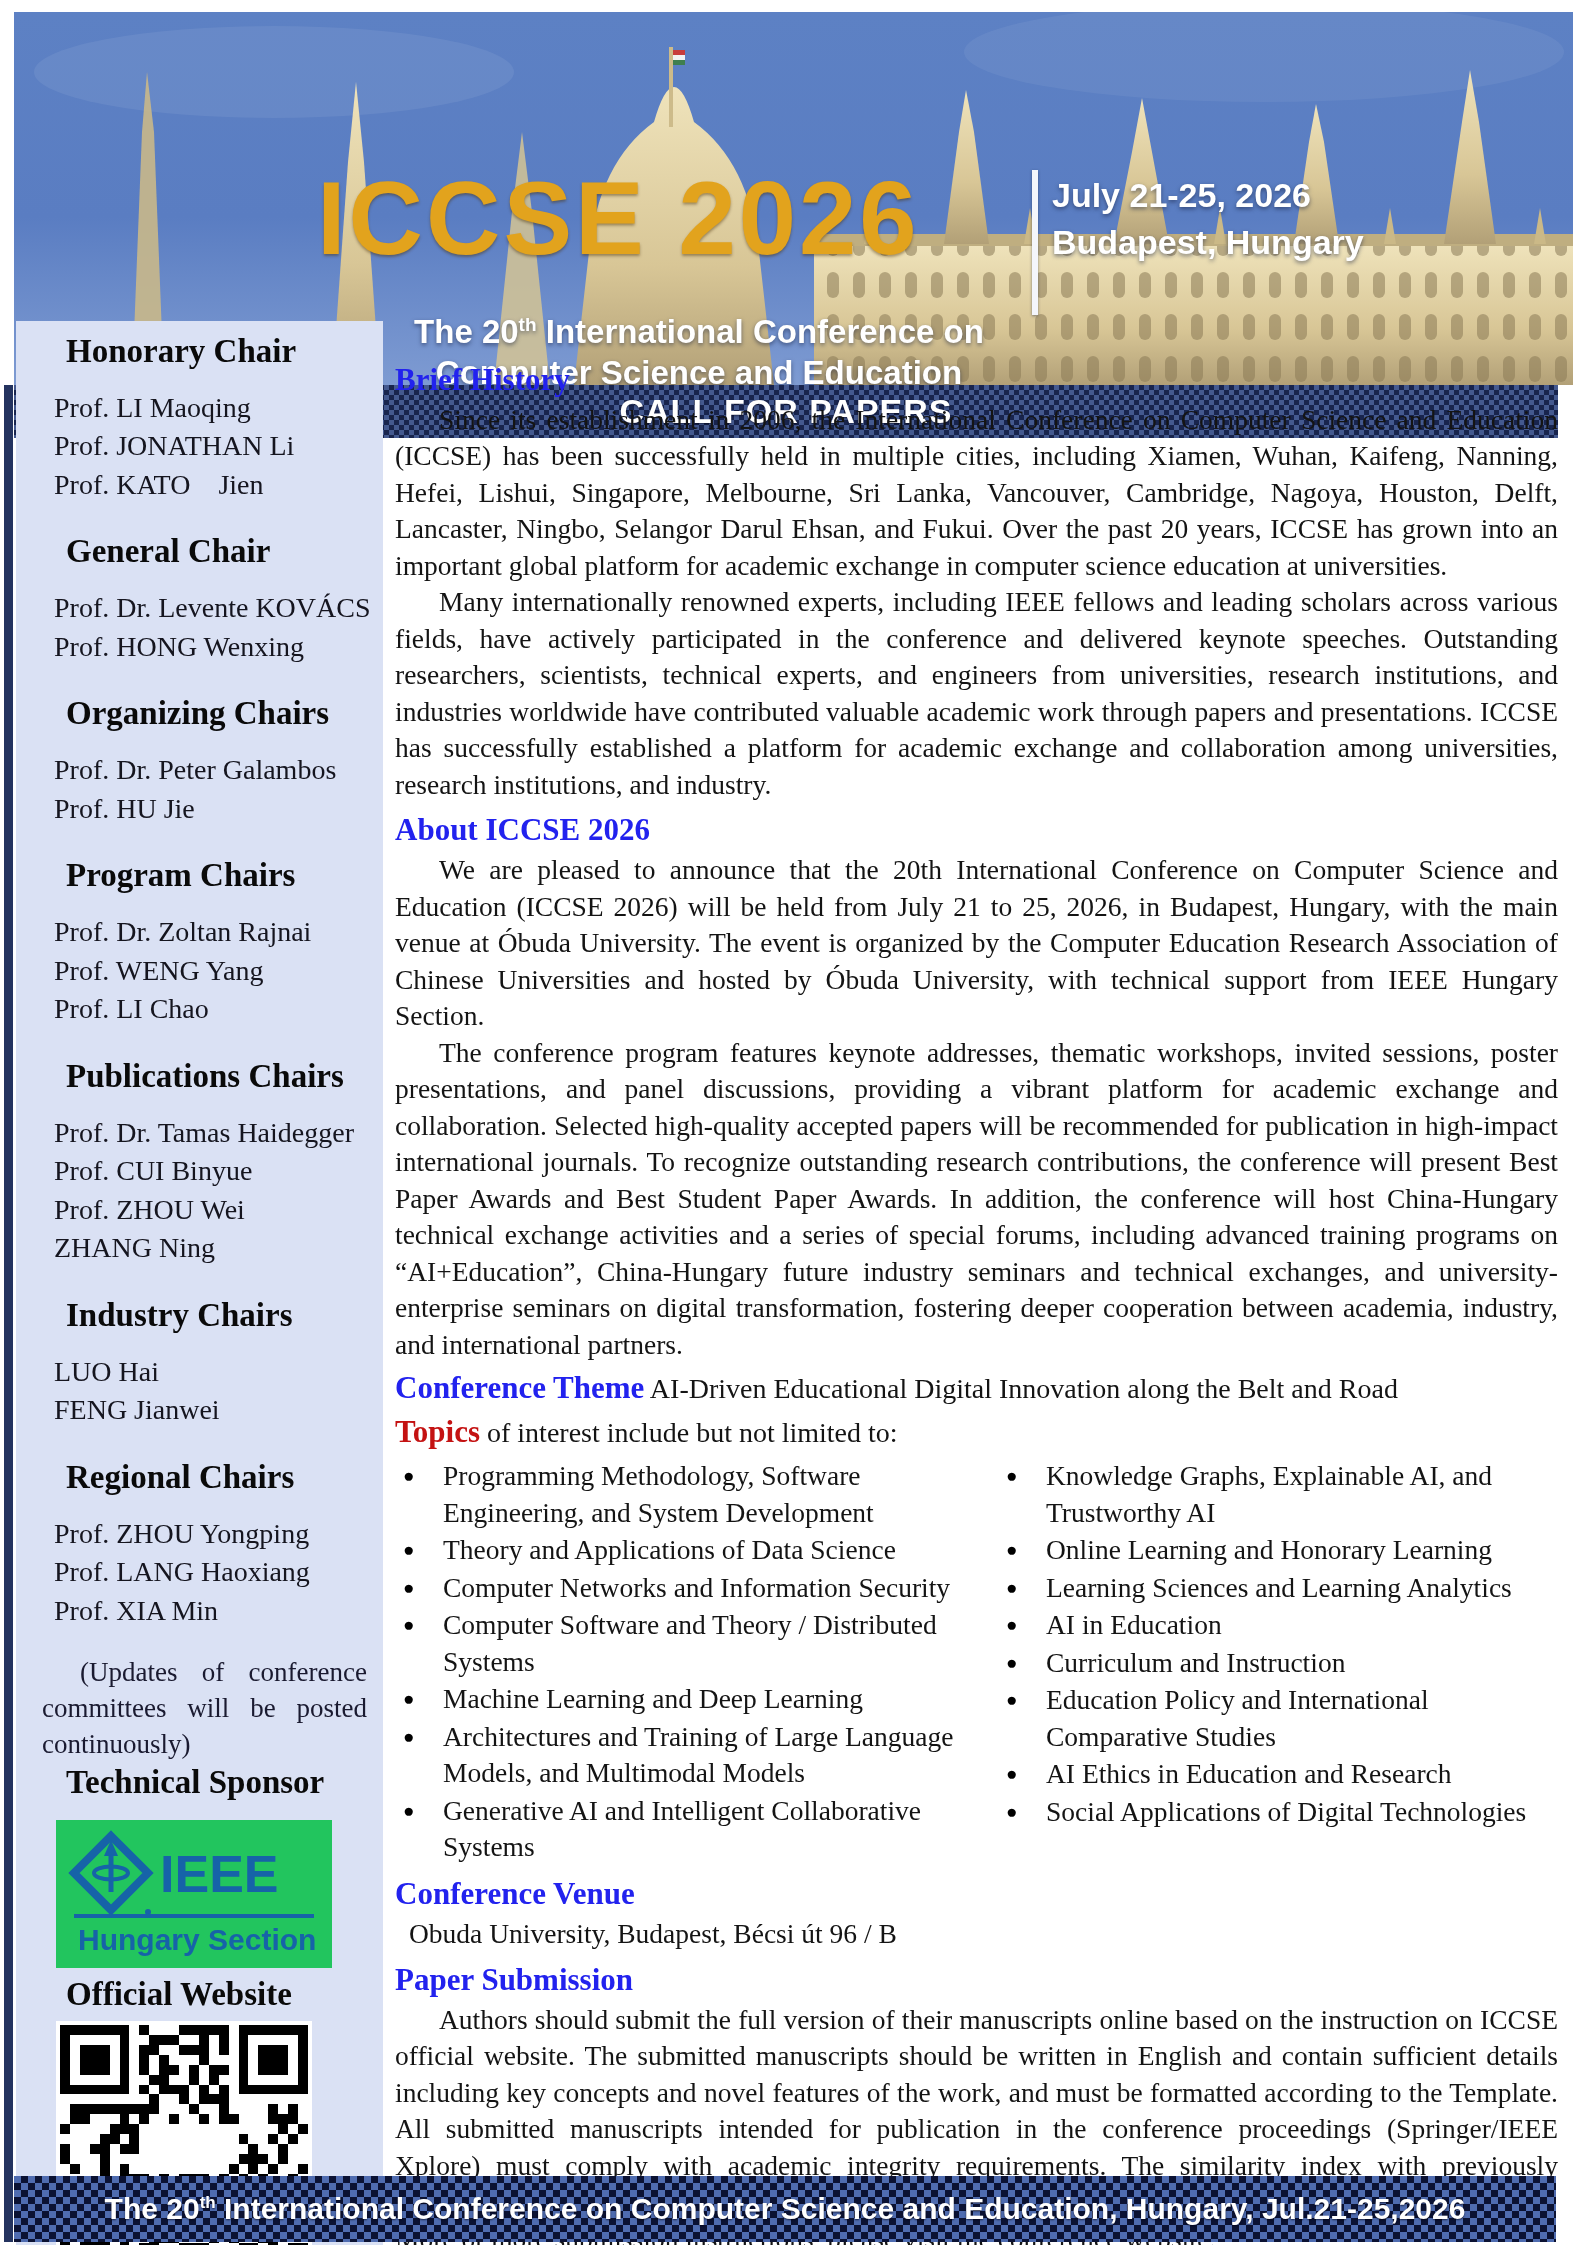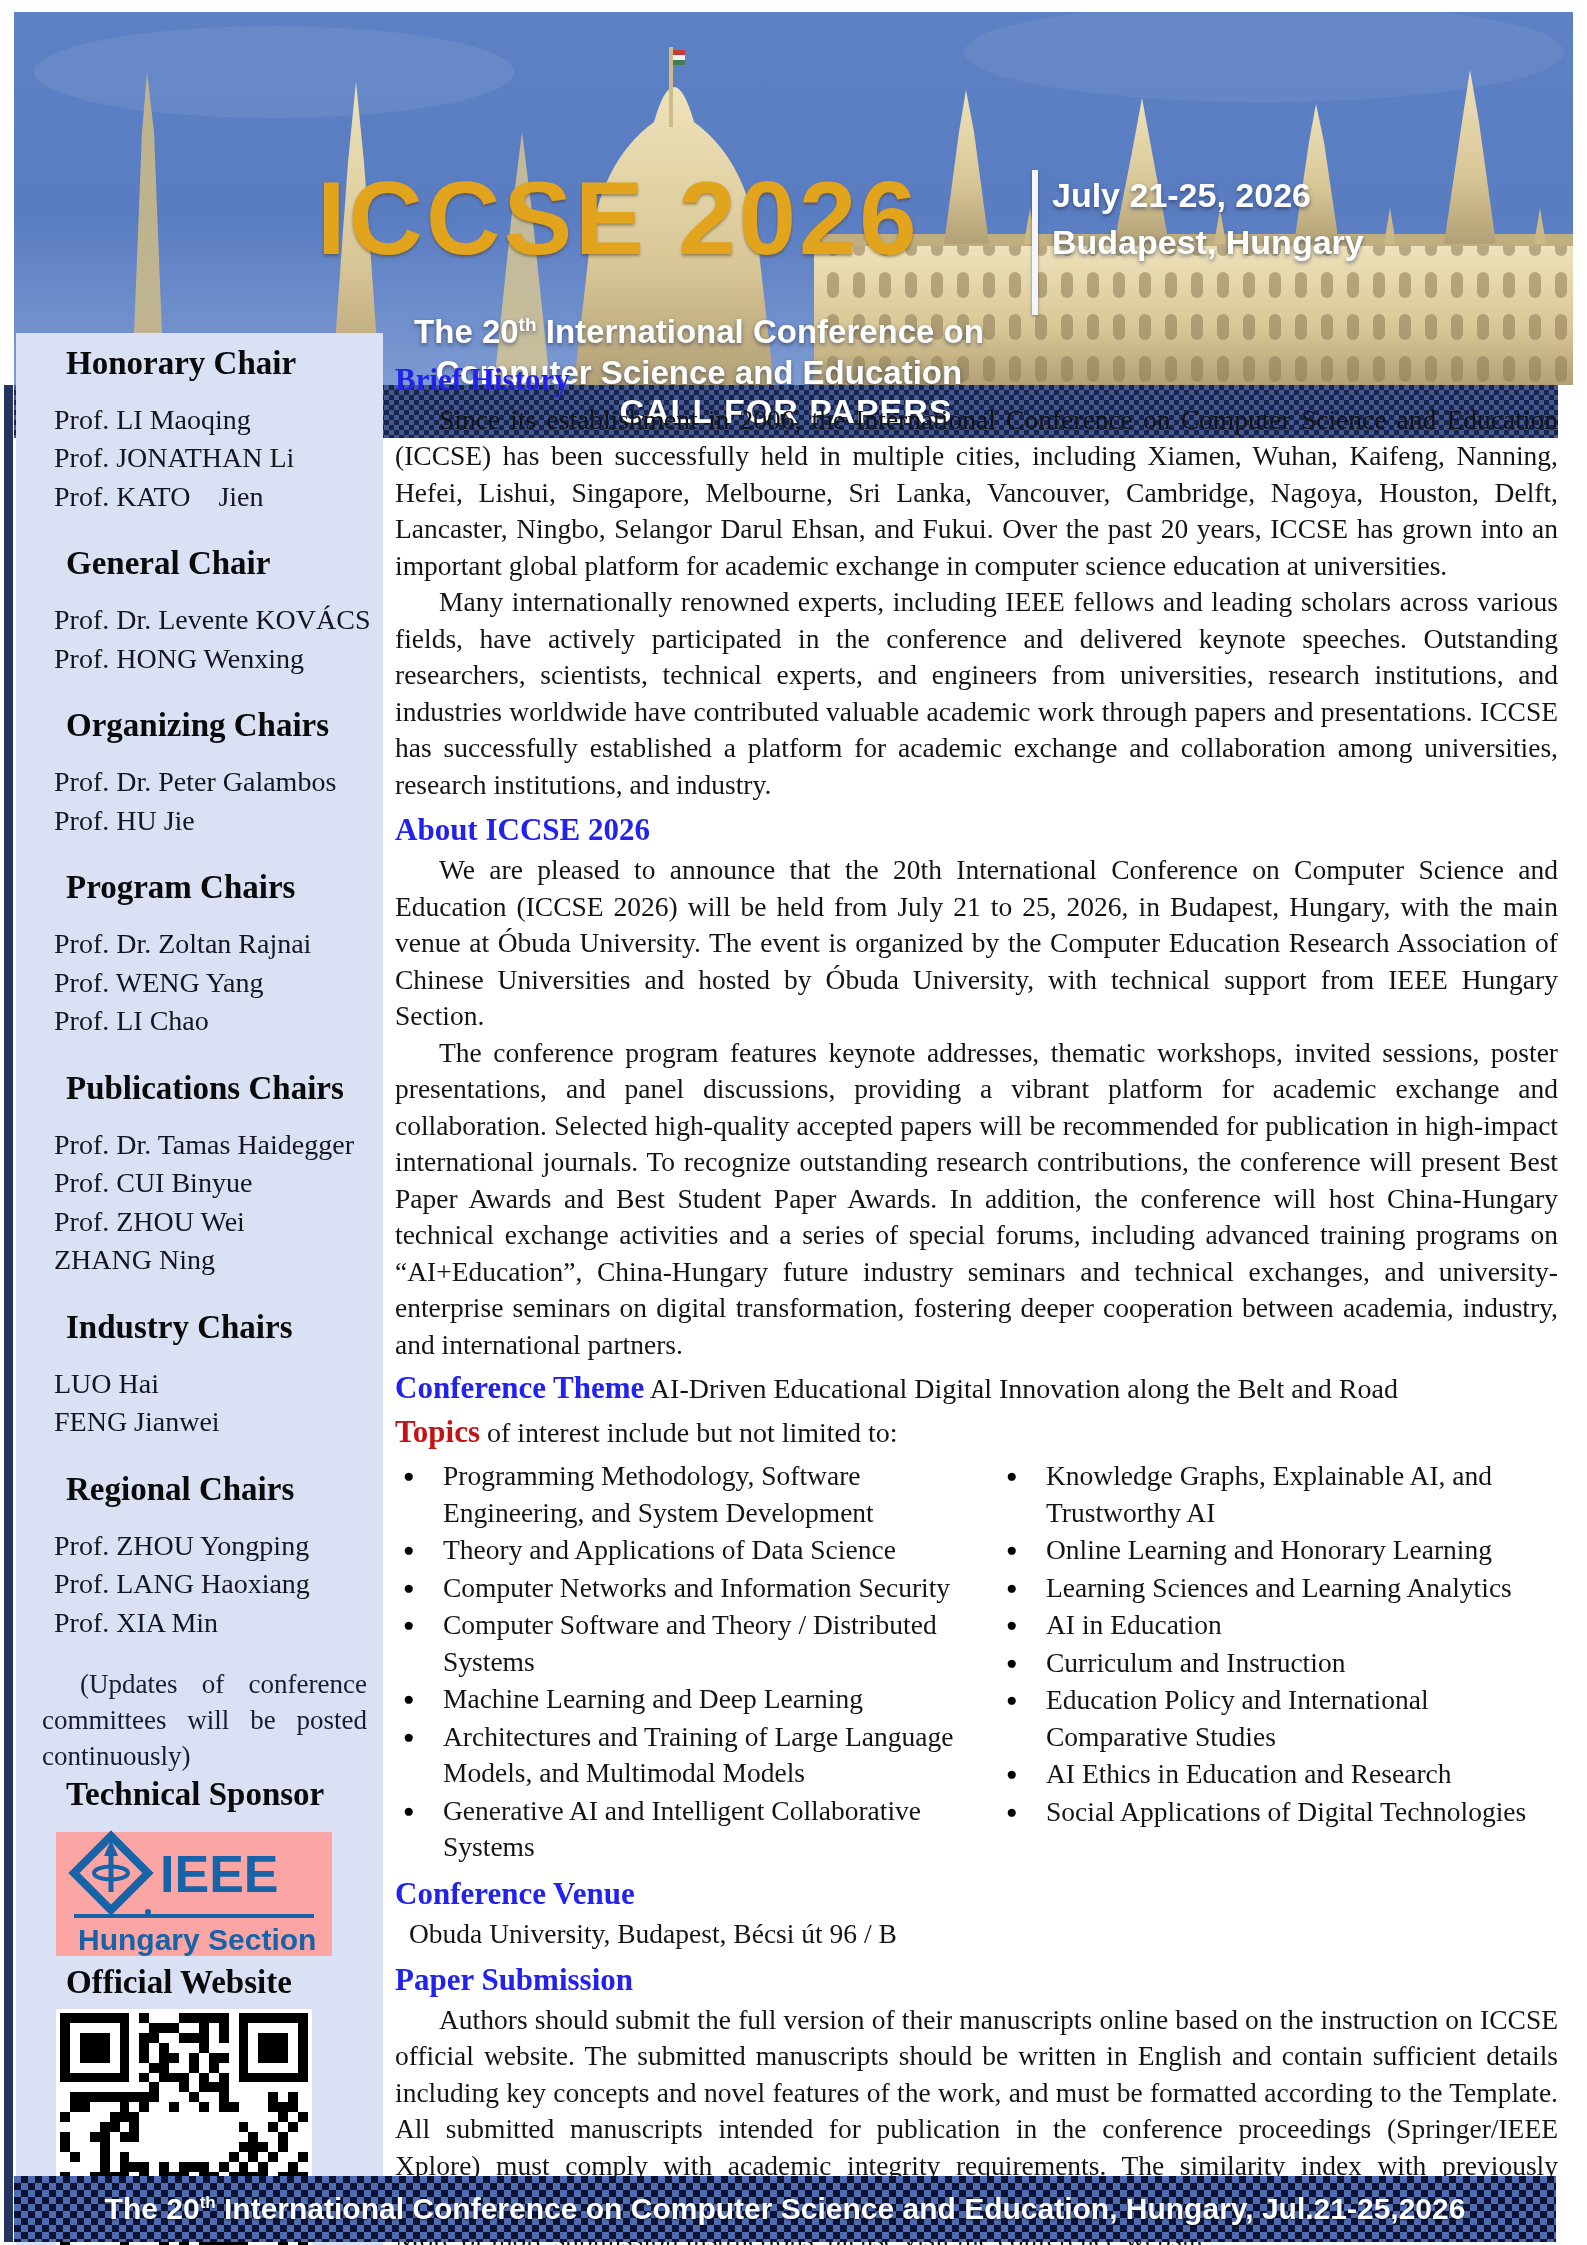--- a/index.html
+++ b/index.html
@@ -41,21 +41,21 @@
   
   .content { position:absolute; left:16px; top:438px; width:1542px; height:1738px; display:flex;align-items:center; }
 
   
   .sidebar { width:367px; background:#dae1f4; padding:6px 16px 10px 38px; color:#111; }
   .sidebar h3 { font-size:33px; font-weight:bold; color:#0a0a0a; margin:29px 0 19px 12px; }
   .sidebar h3.first { margin-top:6px; }
   .member { font-size:28px; line-height:38.5px; color:#15151f; white-space:nowrap; }
   .committee-note { margin:24px 0 2px -12px; font-size:27px; line-height:36px; text-indent:38px;
     text-align:justify; color:#1a1a30; }
-  .logo-box { width:276px; height:124px; background:#fca5a5; margin:4px 0 6px 2px;
+  .logo-box { width:276px; height:148px; background:#22c55e; margin:4px 0 6px 2px;
     display:flex; align-items:center; justify-content:center; }
   .qr-box { position:relative; width:256px; height:256px; background:#fff; margin:4px 0 6px 2px; }
   .qr-box svg { position:absolute; inset:4px; width:248px; height:248px; }
 
   
   .main { flex:1; padding:3px 0 0 12px; color:#141414; }
   .main h2 { font-size:31px; font-weight:bold; color:#2222EE; margin:9px 0 4px; }
   .main h2.first { margin-top:2px; }
   .main p.body { font-size:27.5px; line-height:36.5px; text-align:justify; text-indent:44px; }
   .inline-line { font-size:28px; line-height:37px; margin:6px 0 2px; }

